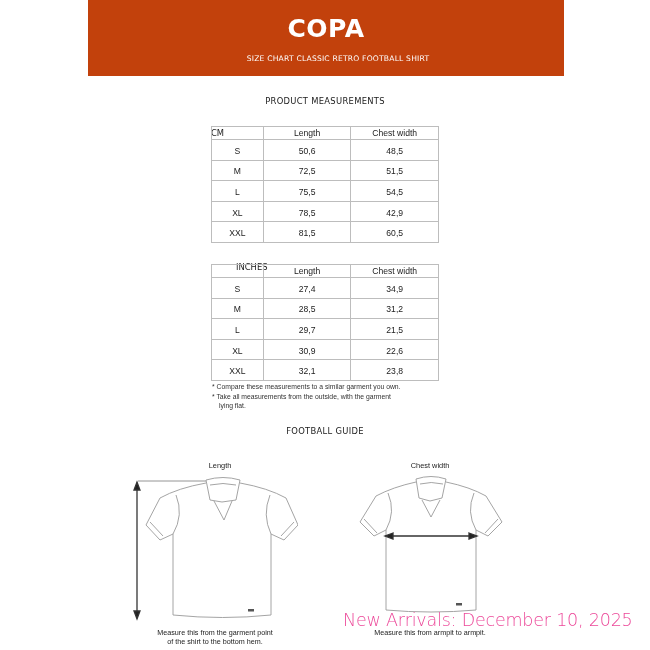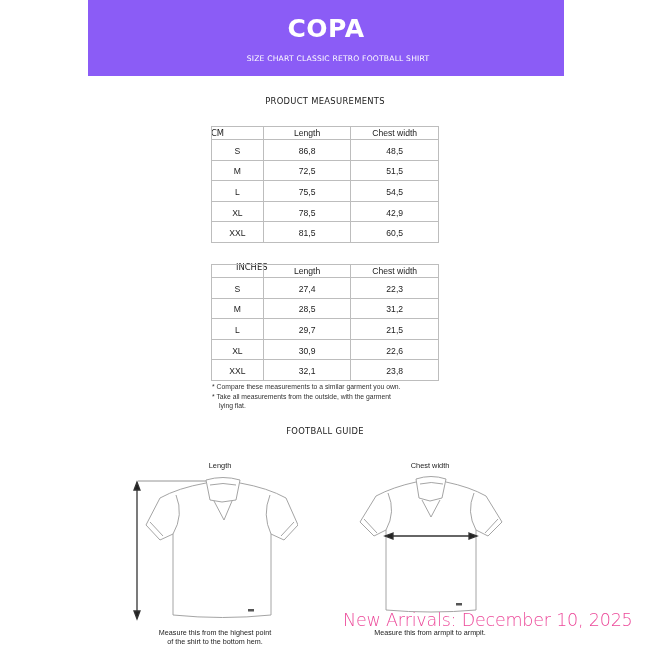--- a/index.html
+++ b/index.html
@@ -1,21 +1,21 @@
 <!DOCTYPE html>
 <html><head>
 <meta charset="utf-8">
 <style>
   * { box-sizing: border-box; margin: 0; padding: 0; }
   html, body { width: 650px; height: 650px; background: #ffffff; overflow: hidden; }
   body { position: relative; font-family: "Liberation Sans", sans-serif; color: #1a1a1a; }
 
   .header {
     position: absolute; left: 88px; top: 0; width: 476px; height: 76px;
-    background: #8b5cf6; text-align: center;
+    background: #c2410c; text-align: center;
   }
   .brand {
     position: absolute; left: 0; right: 0; top: 14px;
     font-family: "DejaVu Sans", sans-serif; font-weight: bold;
     font-size: 25px; color: #ffffff; letter-spacing: 0.5px;
   }
   .subtitle {
     position: absolute; left: 0; right: 0; top: 54px;
     font-family: "DejaVu Sans", sans-serif; font-size: 7.6px;
     color: #ffffff; letter-spacing: 0.2px; padding-left: 24px;
@@ -75,21 +75,21 @@
       <col class="c3">
     </colgroup>
   <tbody>
       <tr>
     <th></th>
     <th>Length</th>
     <th>Chest width</th>
   </tr>
   <tr>
     <td>S</td>
-    <td>86,8</td>
+    <td>50,6</td>
     <td>48,5</td>
   </tr>
   <tr>
     <td>M</td>
     <td>72,5</td>
     <td>51,5</td>
   </tr>
   <tr>
     <td>L</td>
     <td>75,5</td>
@@ -117,21 +117,21 @@
     </colgroup>
   <tbody>
       <tr>
     <th></th>
     <th>Length</th>
     <th>Chest width</th>
   </tr>
   <tr>
     <td>S</td>
     <td>27,4</td>
-    <td>22,3</td>
+    <td>34,9</td>
   </tr>
   <tr>
     <td>M</td>
     <td>28,5</td>
     <td>31,2</td>
   </tr>
   <tr>
     <td>L</td>
     <td>29,7</td>
     <td>21,5</td>
@@ -182,21 +182,21 @@
 
   <g stroke="#333" stroke-width="1.3" fill="#222">
     <line x1="9" y1="16" x2="9" y2="145"></line>
     <path d="M6 20 L9 12 L12 20 Z"></path>
     <path d="M6 141 L9 149 L12 141 Z"></path>
   </g>
   <rect x="120" y="139" width="6" height="2.5" fill="#555"></rect>
 </svg>
 
 <div class="caption" style="left:140px; top:628px; width:150px;">
-  <div>Measure this from the highest point</div>
+  <div>Measure this from the garment point</div>
   <div>of the shirt to the bottom hem.</div>
 </div>
 
 <div class="fig-label" style="left:400px; top:461px; width:60px;">Chest width</div>
 
 <svg class="shirt" style="left:358px; top:470px;" width="150" height="155" viewBox="0 0 150 155">
   <g fill="none" stroke="#9a9a9a" stroke-width="0.9">
     <path d="M58 9 L61 28 L72 31 L84 28 L88 9 Q73 4 58 9 Z"></path>
     <path d="M62 14 Q73 11 85 14"></path>
     <path d="M64 30 L73 47 L82 30"></path>

